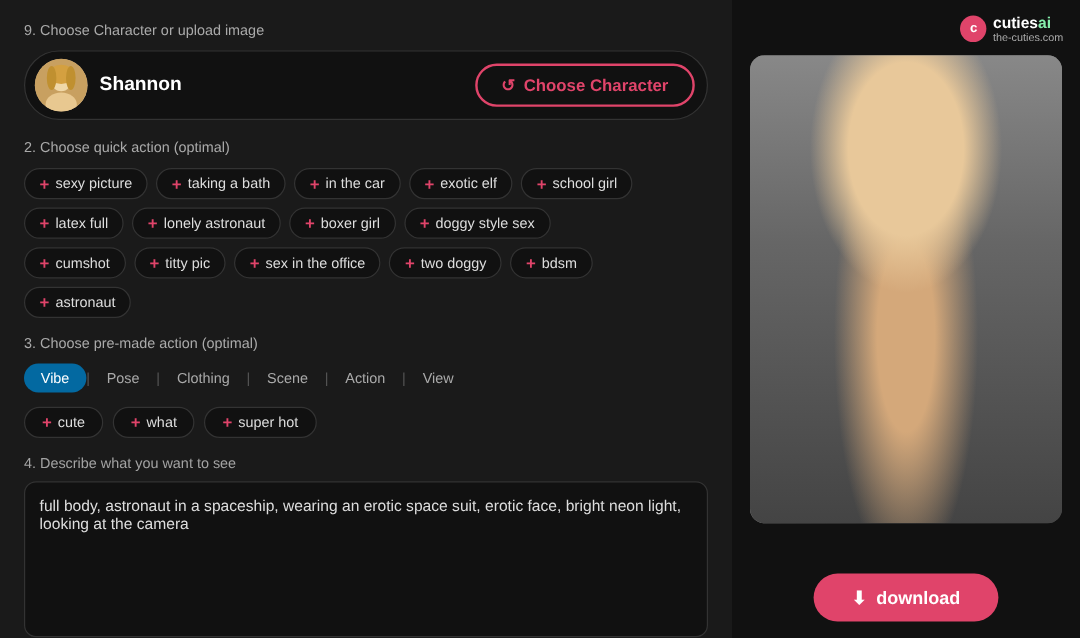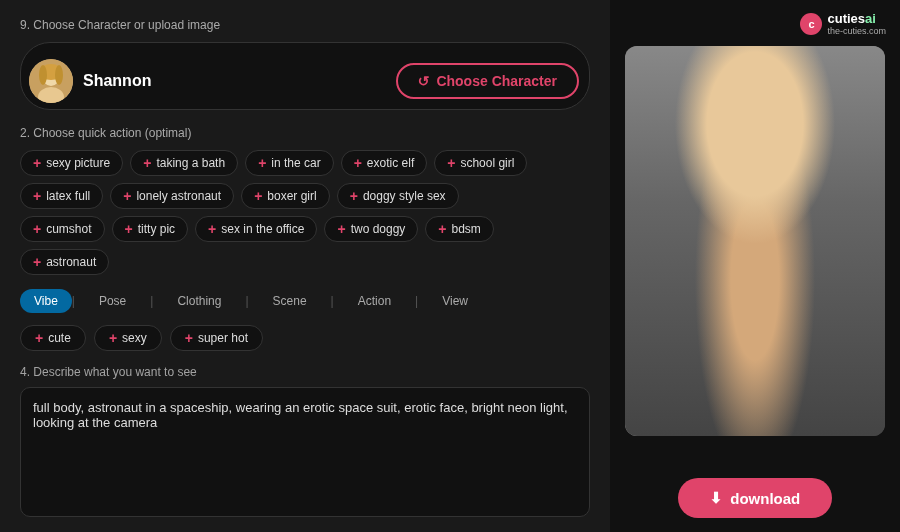--- a/index.html
+++ b/index.html
@@ -33,21 +33,21 @@
       color: #aaa;
       margin-bottom: 10px;
     }
     
     .character-row {
       display: flex;
       align-items: center;
       background: #111;
       border: 1px solid #333;
       border-radius: 30px;
-      padding: 16px 10px 6px 8px;
+      padding: 6px 10px 6px 8px;
       margin-bottom: 16px;
       justify-content: space-between;
     }
     .character-left {
       display: flex;
       align-items: center;
       gap: 10px;
     }
     .avatar {
       width: 44px;
@@ -109,21 +109,21 @@
       line-height: 1;
     }
     
     .premade-tabs {
       display: flex;
       align-items: center;
       gap: 0;
       margin-bottom: 12px;
     }
     .premade-tab {
-      padding: 5px 24px;
+      padding: 5px 14px;
       font-size: 12px;
       color: #aaa;
       cursor: pointer;
       background: transparent;
       border: none;
     }
     .premade-tab.active {
       background: #0369a1;
       color: #fff;
       border-radius: 20px;
@@ -327,41 +327,42 @@
     </div>
     <div class="chips-row">
       <div class="chip">
           <span class="chip-plus">+</span>
           <span>astronaut</span>
         </div>
     </div>
   </div>
 
   
+  <div class="section-label">3. Choose pre-made action (optimal)</div>
   <div class="premade-tabs">
     <button class="premade-tab active">Vibe</button>
     <span class="premade-divider">|</span>
     <button class="premade-tab">Pose</button>
     <span class="premade-divider">|</span>
     <button class="premade-tab">Clothing</button>
     <span class="premade-divider">|</span>
     <button class="premade-tab">Scene</button>
     <span class="premade-divider">|</span>
     <button class="premade-tab">Action</button>
     <span class="premade-divider">|</span>
     <button class="premade-tab">View</button>
   </div>
   <div class="vibe-chips">
     <div class="vibe-chip">
         <span class="chip-plus">+</span>
         <span>cute</span>
       </div>
     <div class="vibe-chip">
         <span class="chip-plus">+</span>
-        <span>sexy</span>
+        <span>what</span>
       </div>
     <div class="vibe-chip">
         <span class="chip-plus">+</span>
         <span>super hot</span>
       </div>
   </div>
 
   
   <div class="describe-label">4. Describe what you want to see</div>
   <textarea class="describe-textarea" style="">full body, astronaut in a spaceship, wearing an erotic space suit, erotic face, bright neon light, looking at the camera</textarea>

